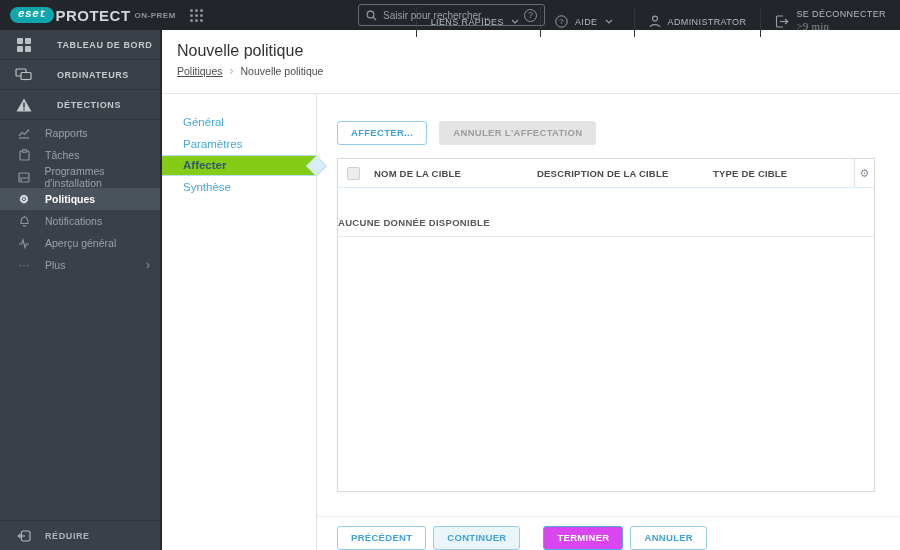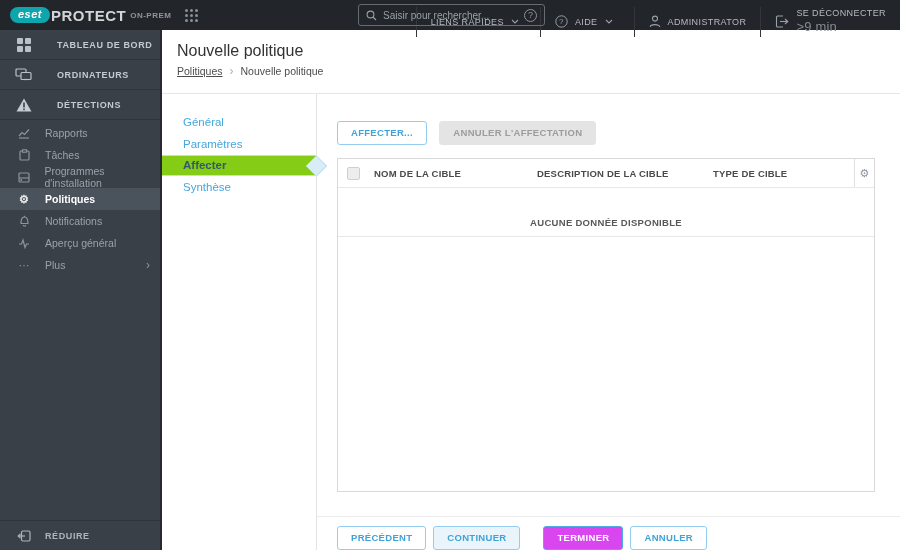--- a/index.html
+++ b/index.html
@@ -2,35 +2,35 @@
 <html><head>
 <meta charset="utf-8">
 <style>
   * { margin:0; padding:0; box-sizing:border-box; }
   html,body { width:900px; height:550px; overflow:hidden; }
   body { font-family:"Liberation Sans", sans-serif; background:#fff; position:relative; }
 
   
   .topbar { position:absolute; top:0; left:0; width:900px; height:30px; background:#222529; display:flex; align-items:center; z-index:30; }
   .brand { display:flex; align-items:center; padding-left:10px; }
-  .eset-pill { background:#0fa5ac; color:#fff; font-weight:bold; font-style:italic; font-size:11px; letter-spacing:.5px; border-radius:9px; padding:2px 8px 3px; line-height:1; }
+  .eset-pill { background:#0fa5ac; color:#fff; font-weight:bold; font-style:italic; font-size:11px; letter-spacing:.5px; border-radius:9px; padding:2px 8px 3px; line-height:1;font-family:Liberation Mono, monospace; }
   .product-name { color:#d2d5d9; font-size:15px; font-weight:bold; letter-spacing:.5px; margin-left:1px; }
   .product-suffix { color:#8f959c; font-size:8px; font-weight:bold; letter-spacing:.5px; margin-left:4px; }
   .grid-icon { margin-left:14px; display:grid; grid-template-columns:repeat(3,3px); grid-template-rows:repeat(3,3px); gap:2px; cursor:pointer; }
   .grid-icon i { background:#8a9097; border-radius:50%; }
   .searchbox { position:absolute; left:358px; top:4px; width:187px; height:22px; border:1px solid #666c74; border-radius:3px; display:flex; align-items:center; padding:0 7px; }
   .searchbox input { flex:1; background:transparent; border:none; outline:none; color:#9aa0a7; font-size:10px; margin-left:6px; font-family:"Liberation Sans",sans-serif; }
   .searchbox input::placeholder { color:#9aa0a7; }
   .q-circle { width:13px; height:13px; border:1px solid #8d939a; border-radius:50%; color:#8d939a; font-size:9px; line-height:11px; text-align:center; flex:0 0 auto; }
   .top-right { margin-left:auto; display:flex; height:30px;margin-top:13px; }
   .top-seg { display:flex; align-items:center; padding:0 14px; border-left:1px solid #33373d; color:#b6bbc1; font-size:9px; letter-spacing:.4px; cursor:pointer; white-space:nowrap; }
   .top-seg svg { margin-right:7px; }
   .chev { margin-left:7px; }
   .logout-txt { display:flex; flex-direction:column; line-height:1.25; }
-  .logout-timer { font-size:13px; color:#858b92; letter-spacing:.2px; }
+  .logout-timer { font-size:11px; color:#858b92; letter-spacing:.2px;font-family:Liberation Serif, serif; }
 
   
   .sidebar { position:absolute; top:30px; left:0; width:162px; height:520px; background:#3a4048; border-right:2px solid #26292f; z-index:20; }
   .side-primary { height:30px; display:flex; align-items:center; border-bottom:1px solid #30353c; color:#c5cacf; font-size:9px; font-weight:bold; letter-spacing:.6px; cursor:pointer; }
   .side-primary .ic { width:17px; margin-left:15px; display:flex; justify-content:center; color:#bcc1c7; }
   .side-primary .lbl { margin-left:25px;text-align:right; }
   .side-secondary-wrap { padding-top:2px; }
   .side-item { height:22px; display:flex; align-items:center; color:#9ba2ab; font-size:10.5px; cursor:pointer; position:relative; }
   .side-item .ic { width:14px; margin-left:17px; display:flex; justify-content:center; color:#8d949d; font-size:11px; line-height:1; }
   .side-item .lbl { margin-left:14px; }
@@ -67,21 +67,21 @@
   .toolbar .btn + .btn { margin-left:8px; }
 
   
   .grid-table { margin-top:13px; width:538px; height:334px; border:1px solid #d9d9d9; background:#fff; display:flex; flex-direction:column;gap:20px; }
   .t-head { display:flex; align-items:center; height:29px; border-bottom:1px solid #dcecf6; }
   .t-cell { font-size:9.5px; font-weight:bold; color:#4a4a4a; letter-spacing:.2px; white-space:nowrap; overflow:hidden; cursor:pointer; }
   .c-check { width:36px; padding-left:9px; display:flex; align-items:center; }
   .c-check input { appearance:none; -webkit-appearance:none; width:13px; height:13px; background:#ededed; border:1px solid #cfcfcf; border-radius:2px; cursor:pointer; }
   .c1 { width:163px; } .c2 { width:176px; } .c3 { flex:1; }
   .c-gear { width:20px; align-self:stretch; border-left:1px solid #e0e0e0; display:flex; align-items:center; justify-content:center; color:#8d959f; font-size:11px; cursor:pointer; }
-  .t-empty { height:29px; line-height:29px; text-align:center; font-size:9.5px; font-weight:bold; letter-spacing:.3px; color:#585858; border-bottom:1px solid #e8e8e8; }
+  .t-empty { height:29px; line-height:29px; text-align:left; font-size:9.5px; font-weight:bold; letter-spacing:.3px; color:#585858; border-bottom:1px solid #e8e8e8; }
   .t-body-fill { flex:1; }
 
   
   .wizard-footer { margin-top:auto; border-top:1px solid #ececec; padding:9px 0 0 20px; display:flex; align-items:center; }
   .wizard-footer .gap-small { width:7px; } .wizard-footer .gap-large { width:23px; }
 
   svg { display:block; }
 </style>
 </head>
 <body>

